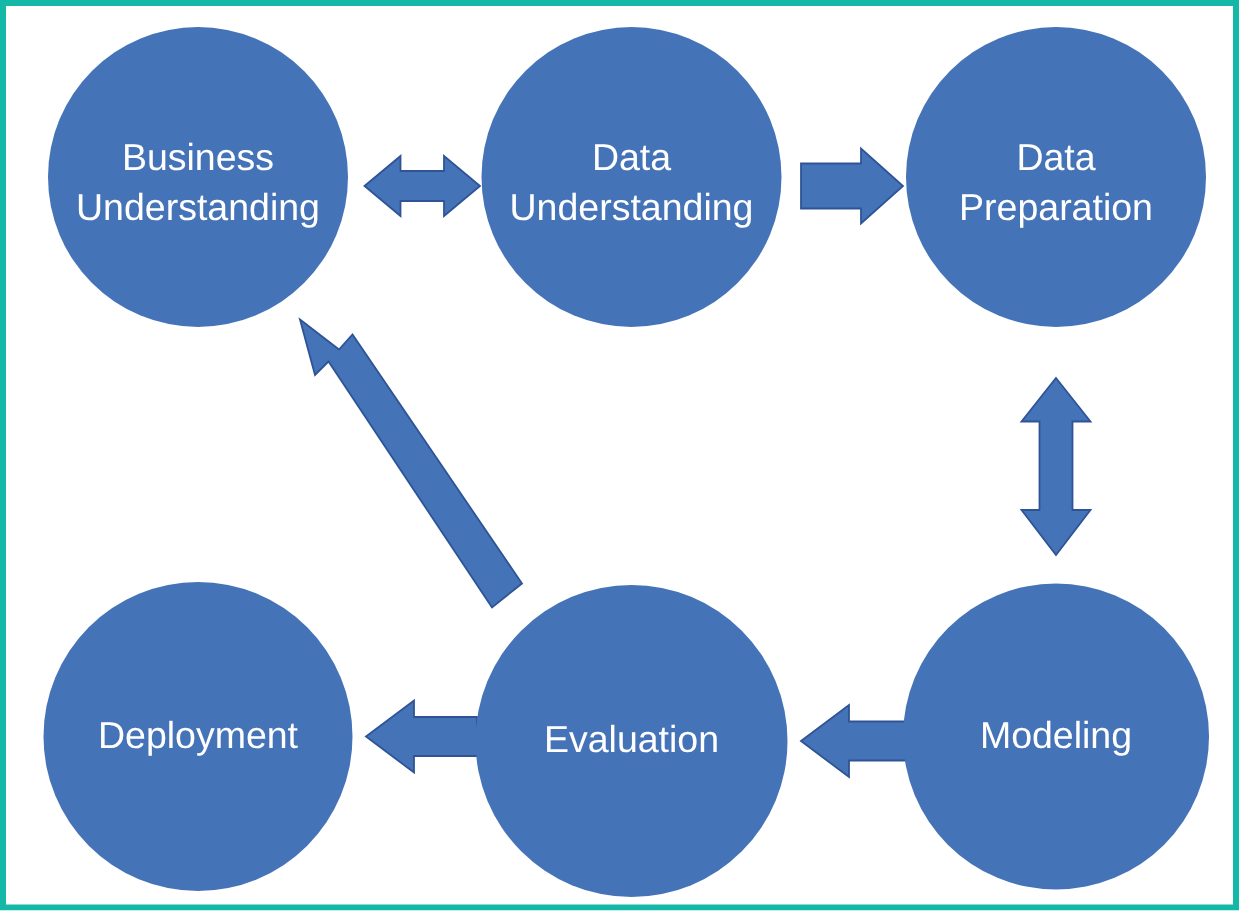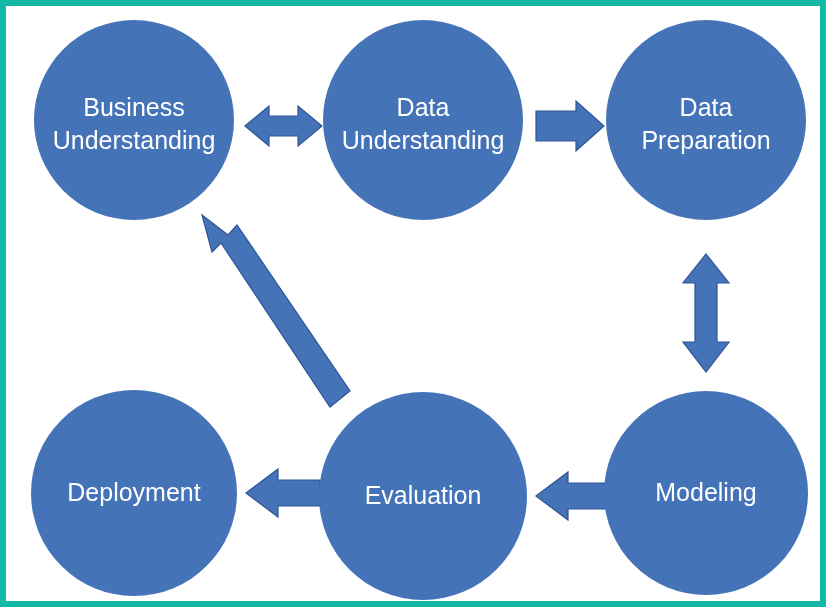--- a/index.html
+++ b/index.html
@@ -9,21 +9,21 @@
     background: #ffffff;
   }
   body {
     font-family: "Liberation Sans", sans-serif;
   }
   #diagram-frame {
     position: relative;
     width: 826px;
     height: 607px;
     box-sizing: border-box;
-    border: 6px solid #14b8a6;
+    border: 4px solid #14b8a6;
     background: #ffffff;
     overflow: hidden;
   }
   #diagram-svg {
     position: absolute;
     left: 0;
     top: 0;
     width: 826px;
     height: 607px;
     display: block;

